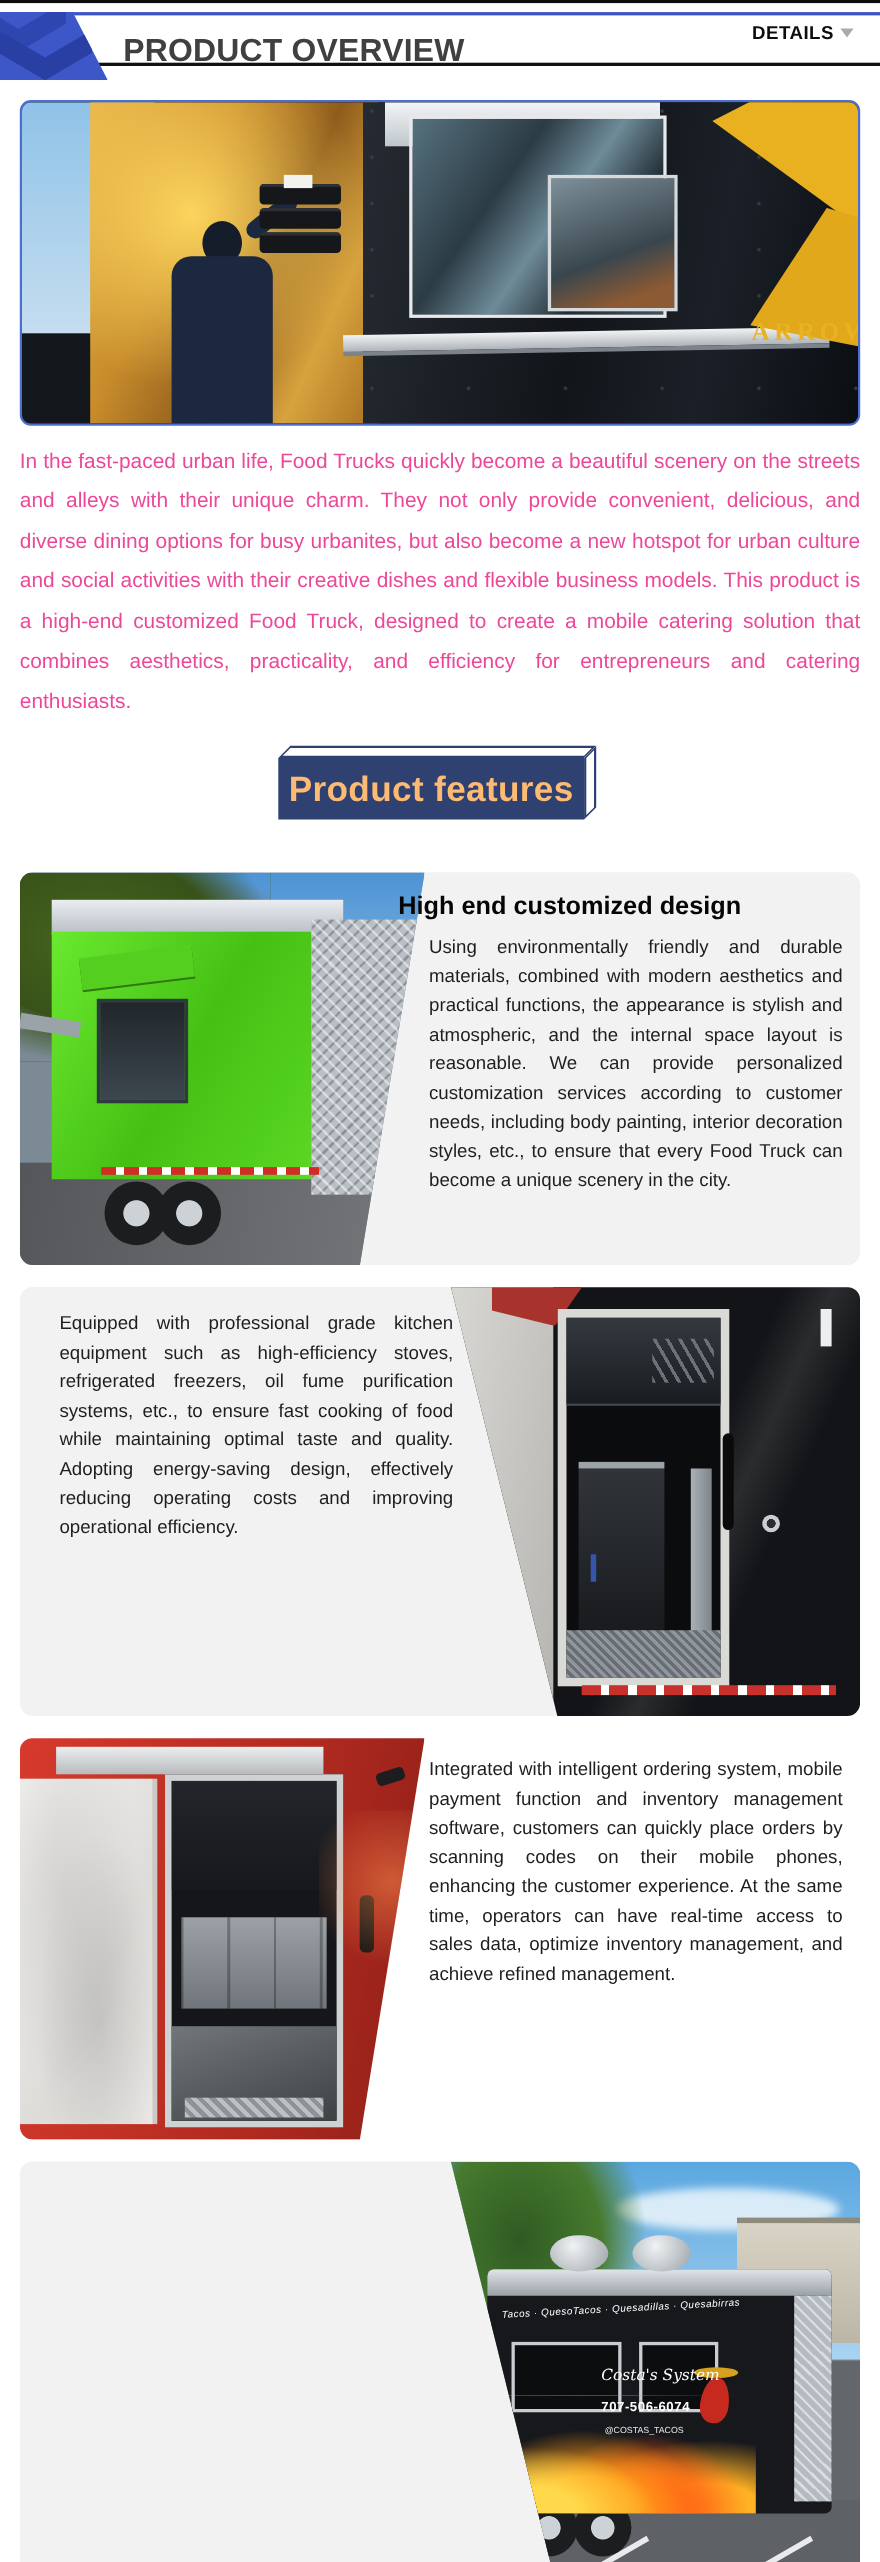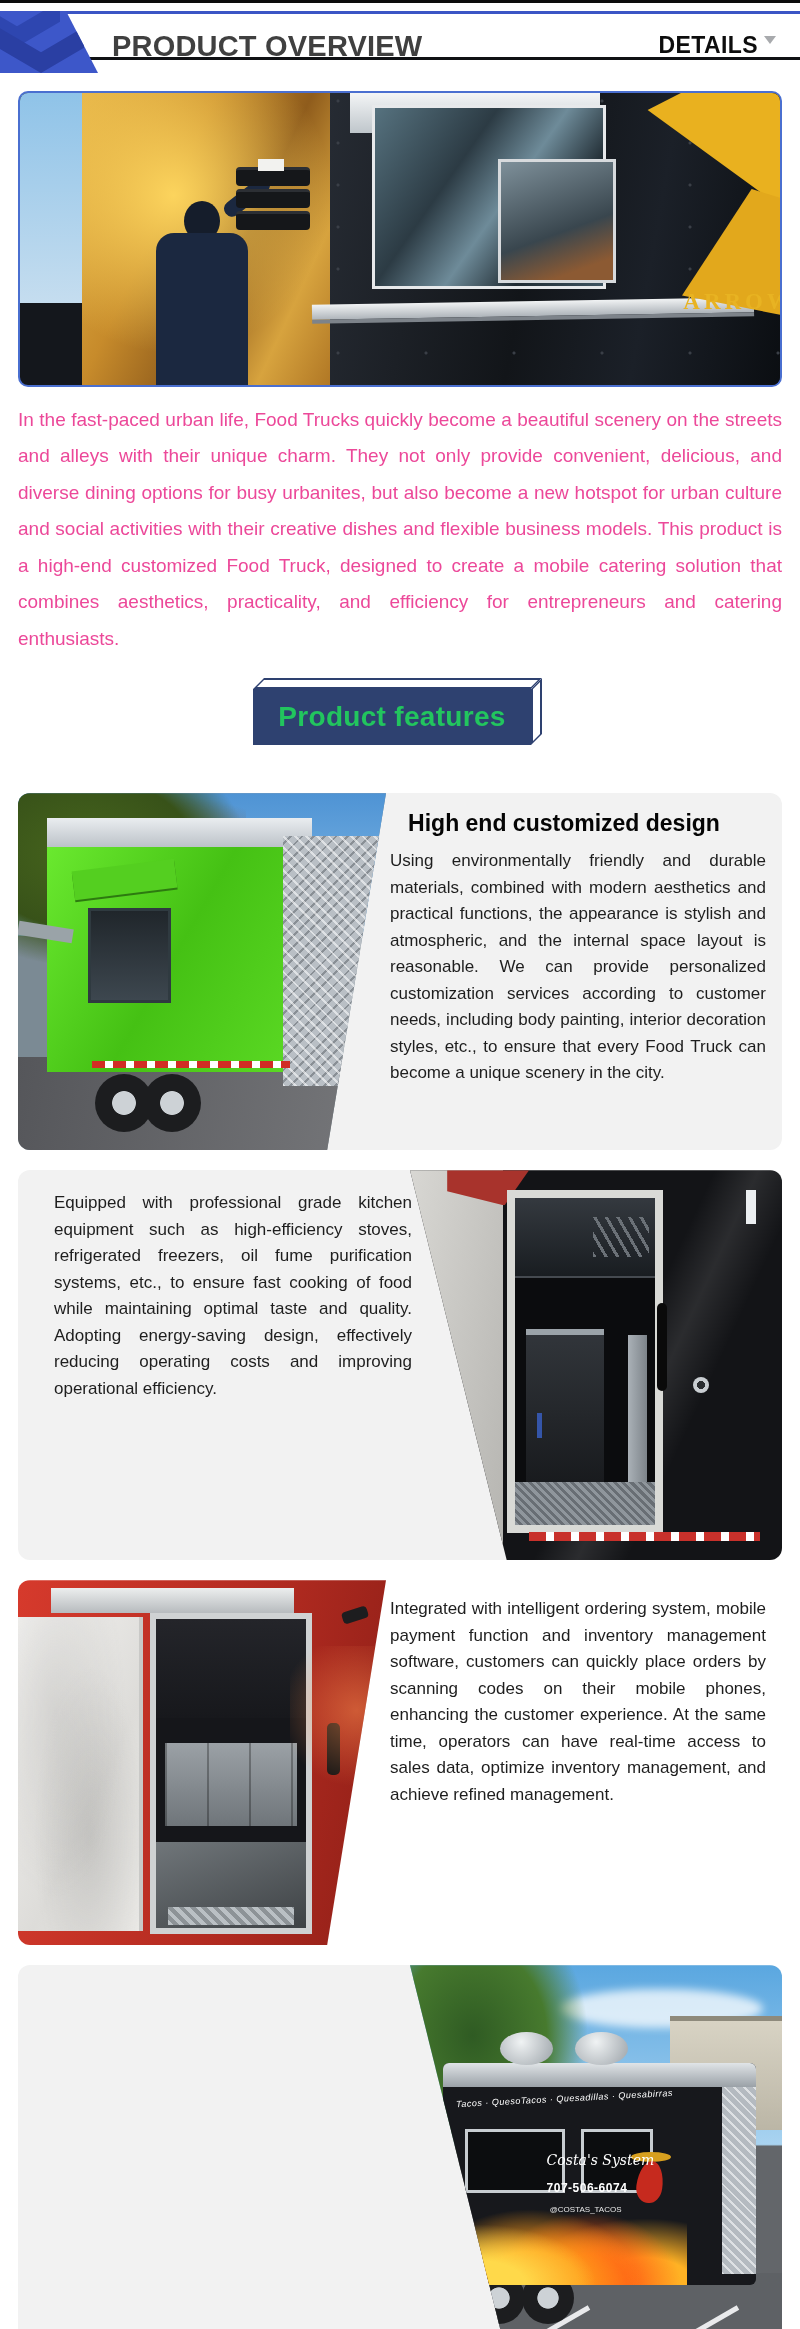--- a/index.html
+++ b/index.html
@@ -12,21 +12,21 @@
   .accent-line{position:absolute;left:0;right:0;top:8px;height:3px;background:#3b55c5;}
   .chevron-badge{position:absolute;left:0;top:8px;width:100px;height:62px;background:#3d57c9;
     clip-path:polygon(0 0,66px 0,98px 62px,0 62px);z-index:3;overflow:hidden;}
   .chv{position:absolute;width:86px;height:46px;
     clip-path:polygon(0 0,50% 55%,100% 0,100% 45%,50% 100%,0 45%);}
   .chv1{left:-26px;top:-10px;background:#2e46b0;}
   .chv2{left:-2px;top:16px;background:#2a3fa3;}
   .page-title{position:absolute;left:96px;top:13px;margin:16px;font-size:29px;line-height:1;
     font-weight:bold;color:#404040;letter-spacing:.2px;}
   .details{position:absolute;right:24px;top:17px;display:flex;align-items:center;gap:6px;cursor:pointer;}
-  .details-label{font-size:23px;font-weight:bold;color:#0d0d0d;letter-spacing:.4px;margin-top:12px;}
+  .details-label{font-size:17px;font-weight:bold;color:#0d0d0d;letter-spacing:.4px;}
   .tri{width:0;height:0;border-left:6px solid transparent;border-right:6px solid transparent;
     border-top:8px solid #a8aaad;}
 
   
   .hero{position:relative;width:760px;height:292px;margin:31px auto 0;border-radius:10px;
     border:2px solid #4a6fd0;overflow:hidden;background:#14171c;}
   .hero .h-sky{position:absolute;left:0;top:0;width:120px;height:210px;
     background:linear-gradient(180deg,#8fc3e8,#c5ddef);}
   .hero .h-mural{position:absolute;left:62px;top:0;width:262px;height:100%;
     background:radial-gradient(circle at 35% 35%,rgba(255,216,96,.95),rgba(255,216,96,0) 62%),
@@ -63,35 +63,35 @@
   .intro{width:764px;margin:15px auto 0;font-size:19px;line-height:1.92;color:#ec4899;
     text-align:justify;}
 
   
   .banner{position:relative;width:278px;height:56px;margin:32px 0 48px 253px;background:#2e4170;}
   .banner-face-top{position:absolute;left:0;top:-11px;width:100%;height:11px;background:#fff;
     border:2px solid #2e4170;box-sizing:border-box;transform:skewX(-45deg);transform-origin:0 100%;}
   .banner-face-right{position:absolute;right:-11px;top:0;width:11px;height:100%;background:#fff;
     border:2px solid #2e4170;box-sizing:border-box;transform:skewY(-45deg);transform-origin:0 0;}
   .banner-label{position:absolute;inset:0;display:flex;align-items:center;justify-content:center;
-    color:#22c55e;font-size:28px;font-weight:bold;letter-spacing:.3px;}
+    color:#fdba74;font-size:32px;font-weight:bold;letter-spacing:.3px;}
 
   
   .card{position:relative;width:764px;margin:0 auto 20px;}
   .panel{position:absolute;inset:0;background:#f2f2f2;border-radius:12px;}
   .photo{position:absolute;top:0;bottom:0;overflow:hidden;}
   .photo-left{left:0;width:368px;border-radius:12px 0 0 12px;
     clip-path:polygon(0 0,100% 0,84% 100%,0 100%);}
   .photo-right{right:0;width:372px;border-radius:0 12px 12px 0;
     clip-path:polygon(0 0,100% 0,100% 100%,26% 100%);}
   .text{position:absolute;}
   .text-right{left:372px;right:16px;top:16px;}
   .text-left{left:36px;width:358px;top:20px;}
   .f-title{margin:0 0 10px;font-size:23px;line-height:1.25;font-weight:bold;color:#050505;}
-  .title-right{text-align:center;margin-left:-28px;}
+  .title-right{text-align:left;margin-left:-28px;}
   .f-body{margin:0;font-size:17px;line-height:1.56;color:#1e1e1e;text-align:justify;}
 
   
   .s1{background:#7b8a94;}
   .s1 .a-sky{position:absolute;left:0;top:0;right:0;height:40%;
     background:linear-gradient(180deg,#4e93d4,#8cc0e8);}
   .s1 .a-trees{position:absolute;left:0;top:0;width:62%;height:48%;
     background:radial-gradient(ellipse at 30% 35%,#47661d 0%,#385219 48%,rgba(56,82,25,0) 72%),
       radial-gradient(ellipse at 70% 45%,#7a4a22 0%,rgba(122,74,34,0) 55%);}
   .s1 .a-ground{position:absolute;left:0;right:0;bottom:0;height:26%;

